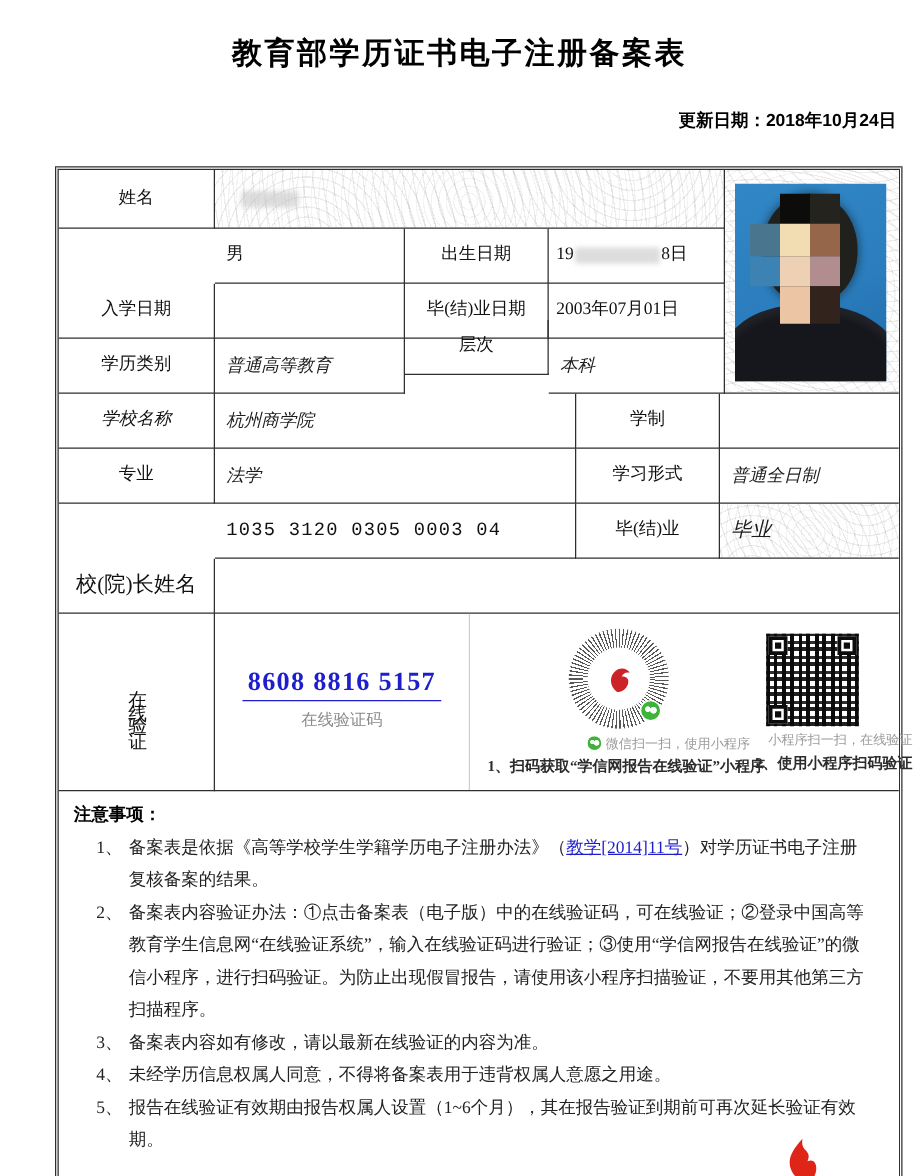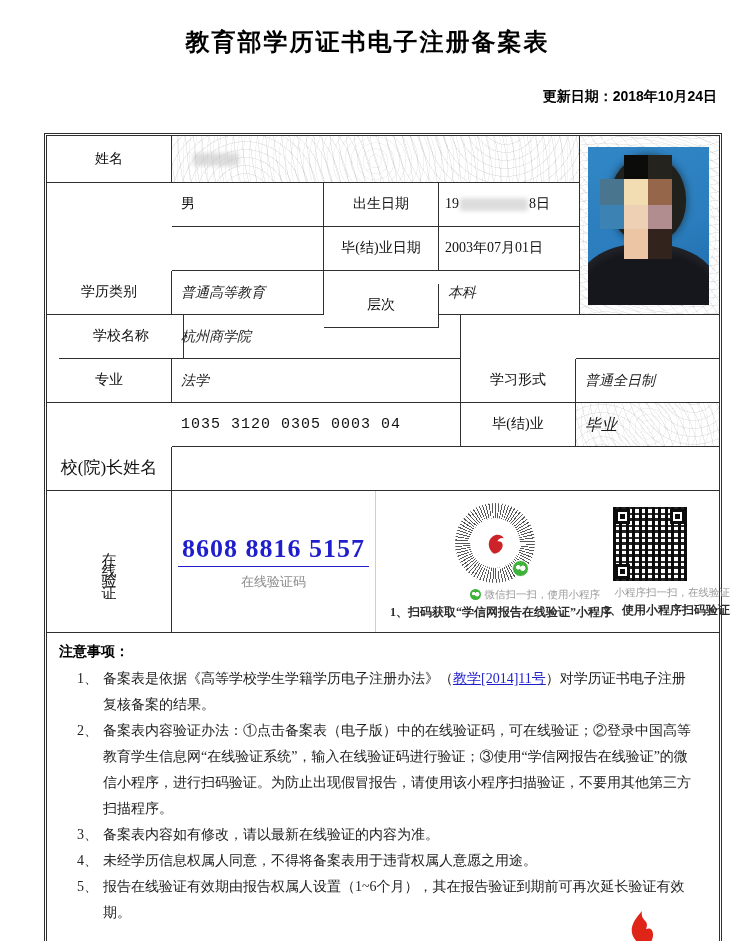--- a/index.html
+++ b/index.html
@@ -55,21 +55,21 @@
     border-radius:48% 52% 0 0 / 55% 60% 0 0;box-shadow:inset 0 6px 8px rgba(255,255,255,.06);}
   .mos{position:absolute;}
   
   .v-label{
     writing-mode:vertical-rl;text-orientation:upright;
     letter-spacing:11px;font-size:15px;
   }
   .vdivider{position:absolute;left:203px;top:0;bottom:0;width:1px;background:#cfcfcf;}
   .code-wrap{position:absolute;left:0;top:42px;width:203px;text-align:center;}
   .verify-code{
-    font-weight:bold;font-size:26px;letter-spacing:1px;text-decoration:none;
+    font-weight:bold;font-size:21px;letter-spacing:1px;text-decoration:none;
     display:inline-block;border-bottom:1.5px solid currentColor;padding:0 4px 2px;
   }
   .code-caption{margin-top:7px;font-size:13px;color:#8a8a8a;}
   .qr-group{position:absolute;text-align:right;}
   .qr-sun{
     width:80px;height:80px;border-radius:50%;margin:0 auto;position:relative;
     background:repeating-conic-gradient(#565656 0deg 1.6deg, transparent 1.6deg 4.8deg);
   }
   .qr-sun .sun-center{position:absolute;inset:15px;background:#fff;border-radius:50%;
     display:flex;align-items:center;justify-content:center;}
@@ -139,48 +139,54 @@
     </div>
   <div class="cell" style="left:277px;top:47px;width:115px;height:44px;">
       <span>出生日期</span>
     </div>
   <div class="cell left" style="left:392px;top:47px;width:141px;height:44px;padding-left:6px;">
     <span>19</span>
     <span class="redact" style="width:68px;height:13px;margin:0 1px;"></span>
     <span>8日</span>
   </div>
 
+  <div class="cell" style="left:0;top:91px;width:125px;height:44px;">
+      <span>入学日期</span>
+    </div>
   <div class="cell left" style="left:125px;top:91px;width:152px;height:44px;">
       <span></span>
     </div>
   <div class="cell" style="left:277px;top:91px;width:115px;height:44px;">
       <span>毕(结)业日期</span>
     </div>
   <div class="cell left" style="left:392px;top:91px;width:141px;height:44px;padding-left:6px;">
       <span>2003年07月01日</span>
     </div>
 
   <div class="cell" style="left:0;top:135px;width:125px;height:44px;">
       <span>学历类别</span>
     </div>
   <div class="cell left" style="left:125px;top:135px;width:152px;height:44px;">
       <span class="kai">普通高等教育</span>
     </div>
-  <div class="cell" style="left:277px;top:148px;width:115px;height:44px;">
+  <div class="cell" style="left:277px;top:120px;width:115px;height:44px;">
       <span>层次</span>
     </div>
   <div class="cell left" style="left:392px;top:135px;width:141px;height:44px;">
       <span class="kai">本科</span>
     </div>
 
-  <div class="cell" style="left:12px;top:179px;width:125px;height:44px;">
+  <div class="cell" style="left:0;top:179px;width:125px;height:44px;font-style:italic;">
       <span>学校名称</span>
     </div>
   <div class="cell left" style="left:125px;top:179px;width:289px;height:44px;">
       <span class="kai">杭州商学院</span>
+    </div>
+  <div class="cell" style="left:414px;top:179px;width:115px;height:44px;">
+      <span>学制</span>
     </div>
   <div class="cell left noright" style="left:529px;top:179px;width:143px;height:44px;">
       <span></span>
     </div>
 
   <div class="cell" style="left:0;top:223px;width:125px;height:44px;">
       <span>专业</span>
     </div>
   <div class="cell" style="left:414px;top:223px;width:115px;height:44px;">
       <span>学习形式</span>

